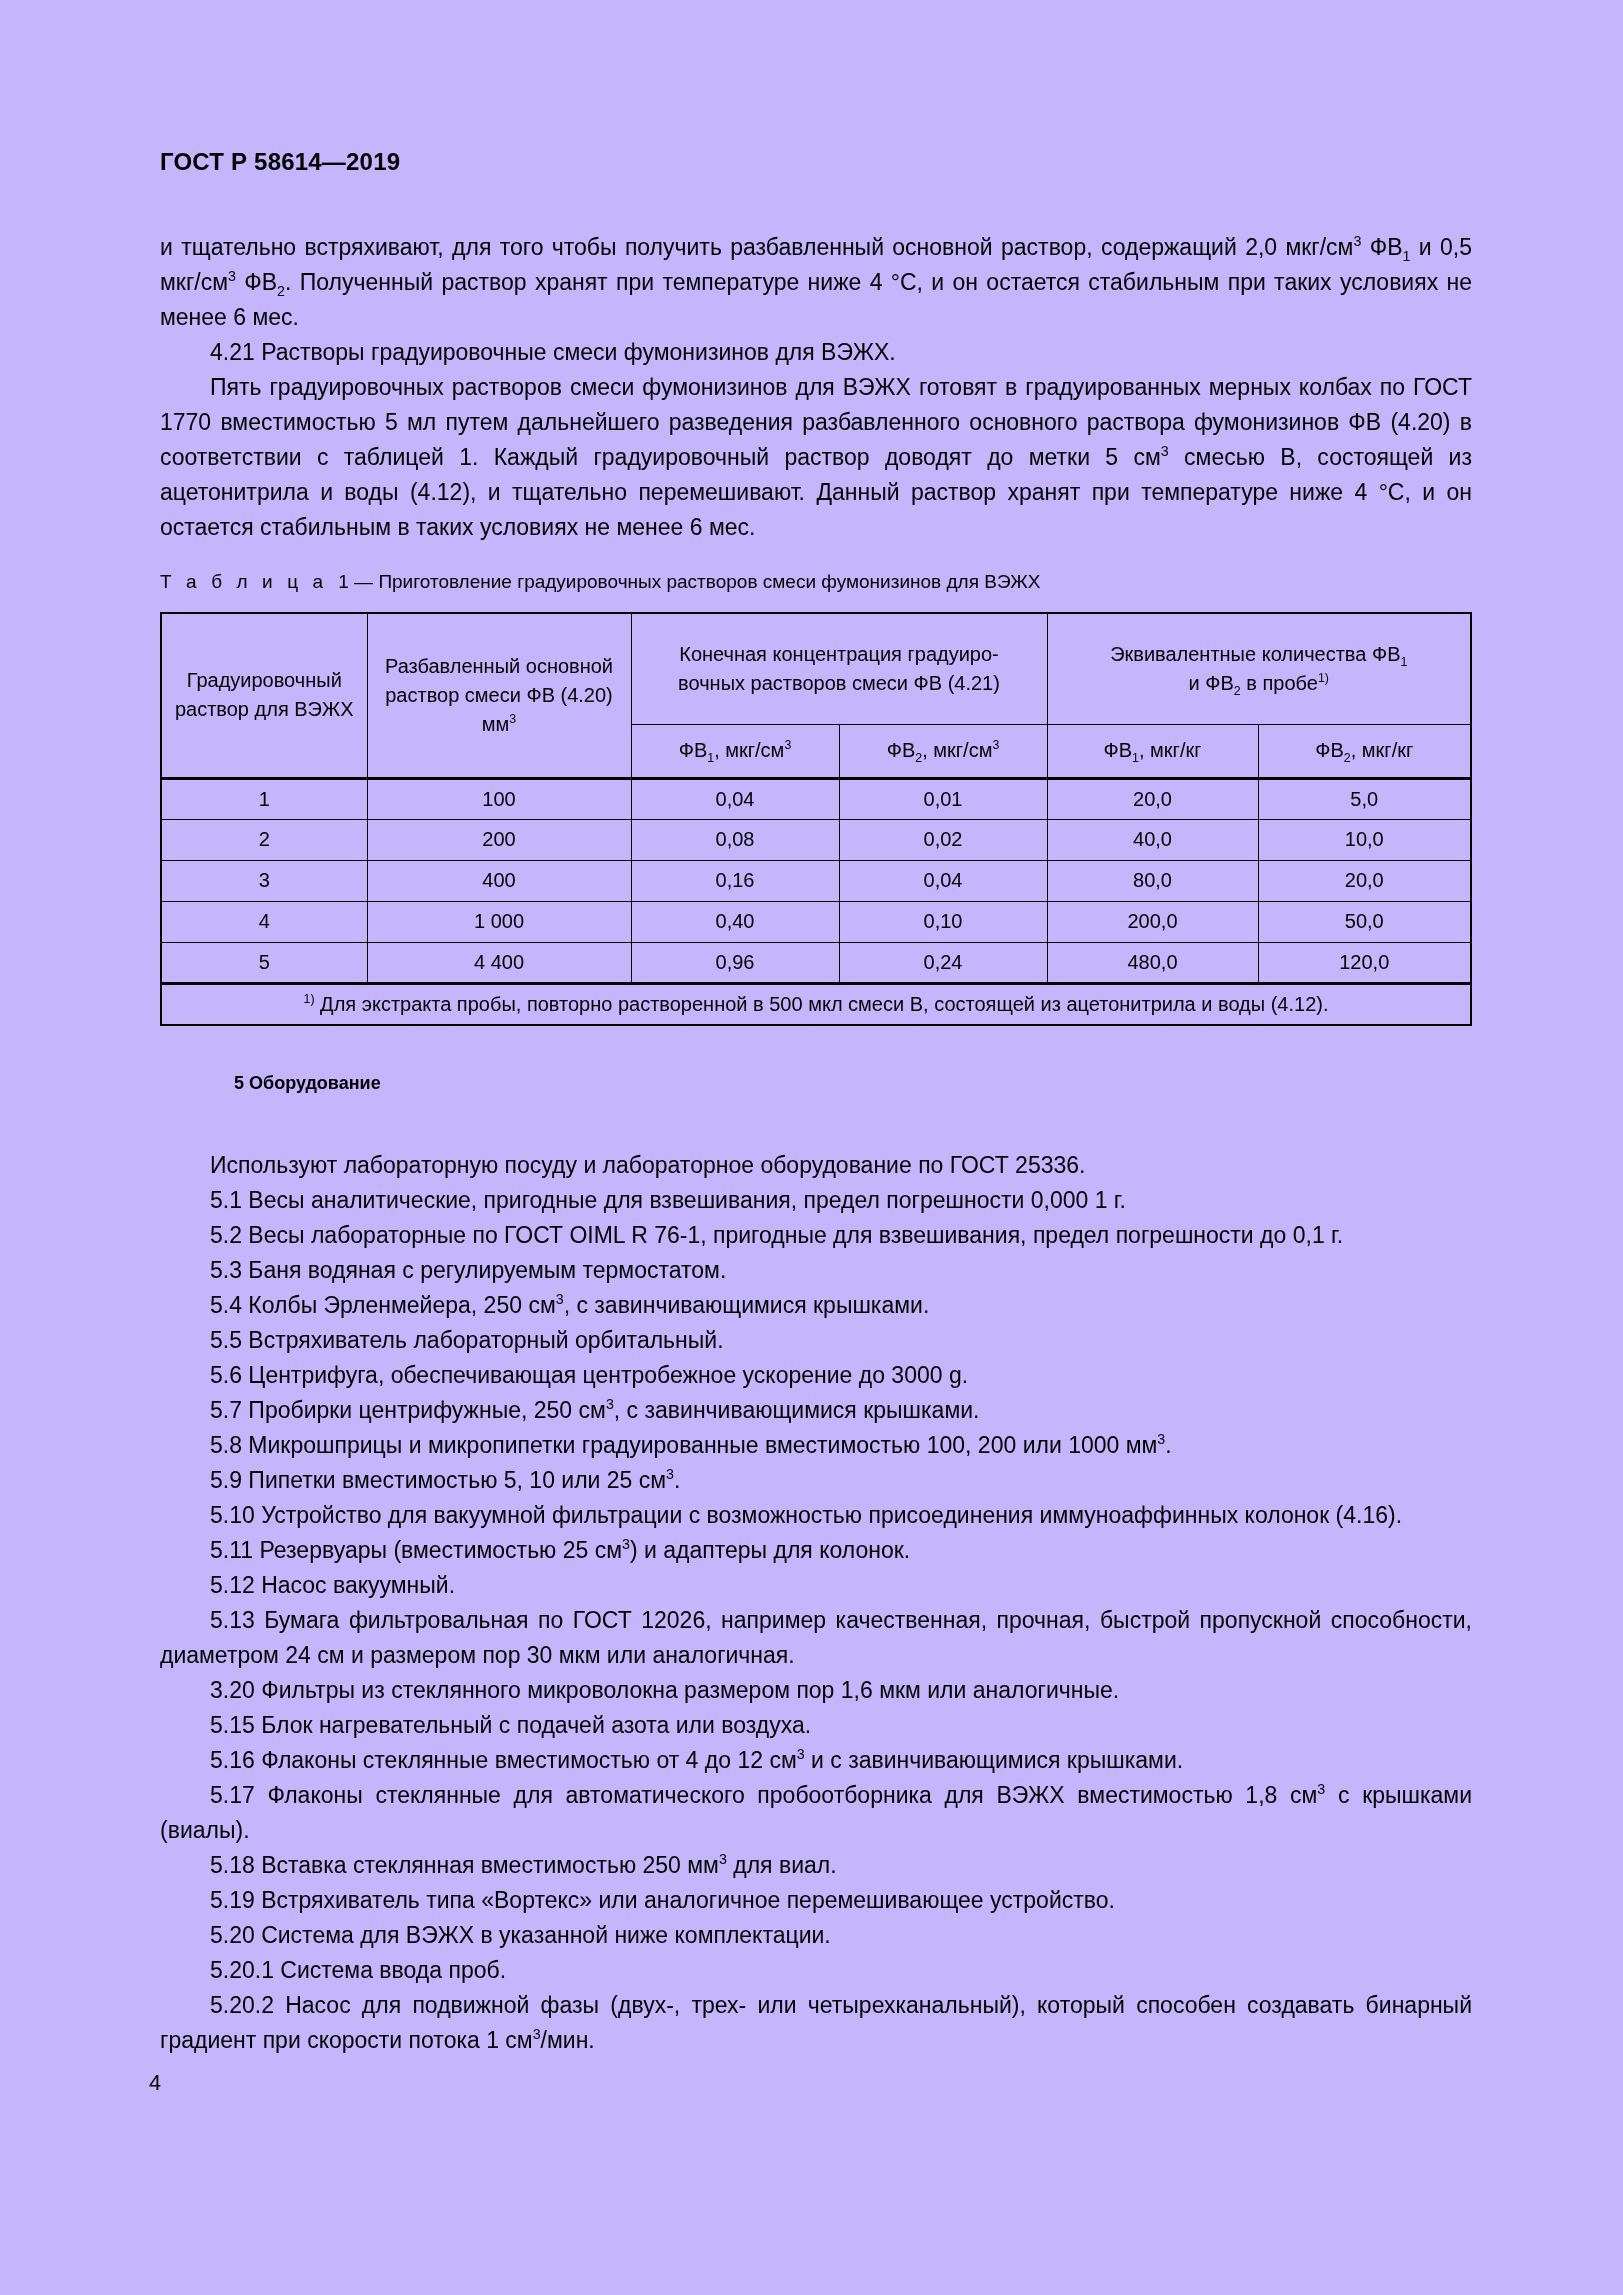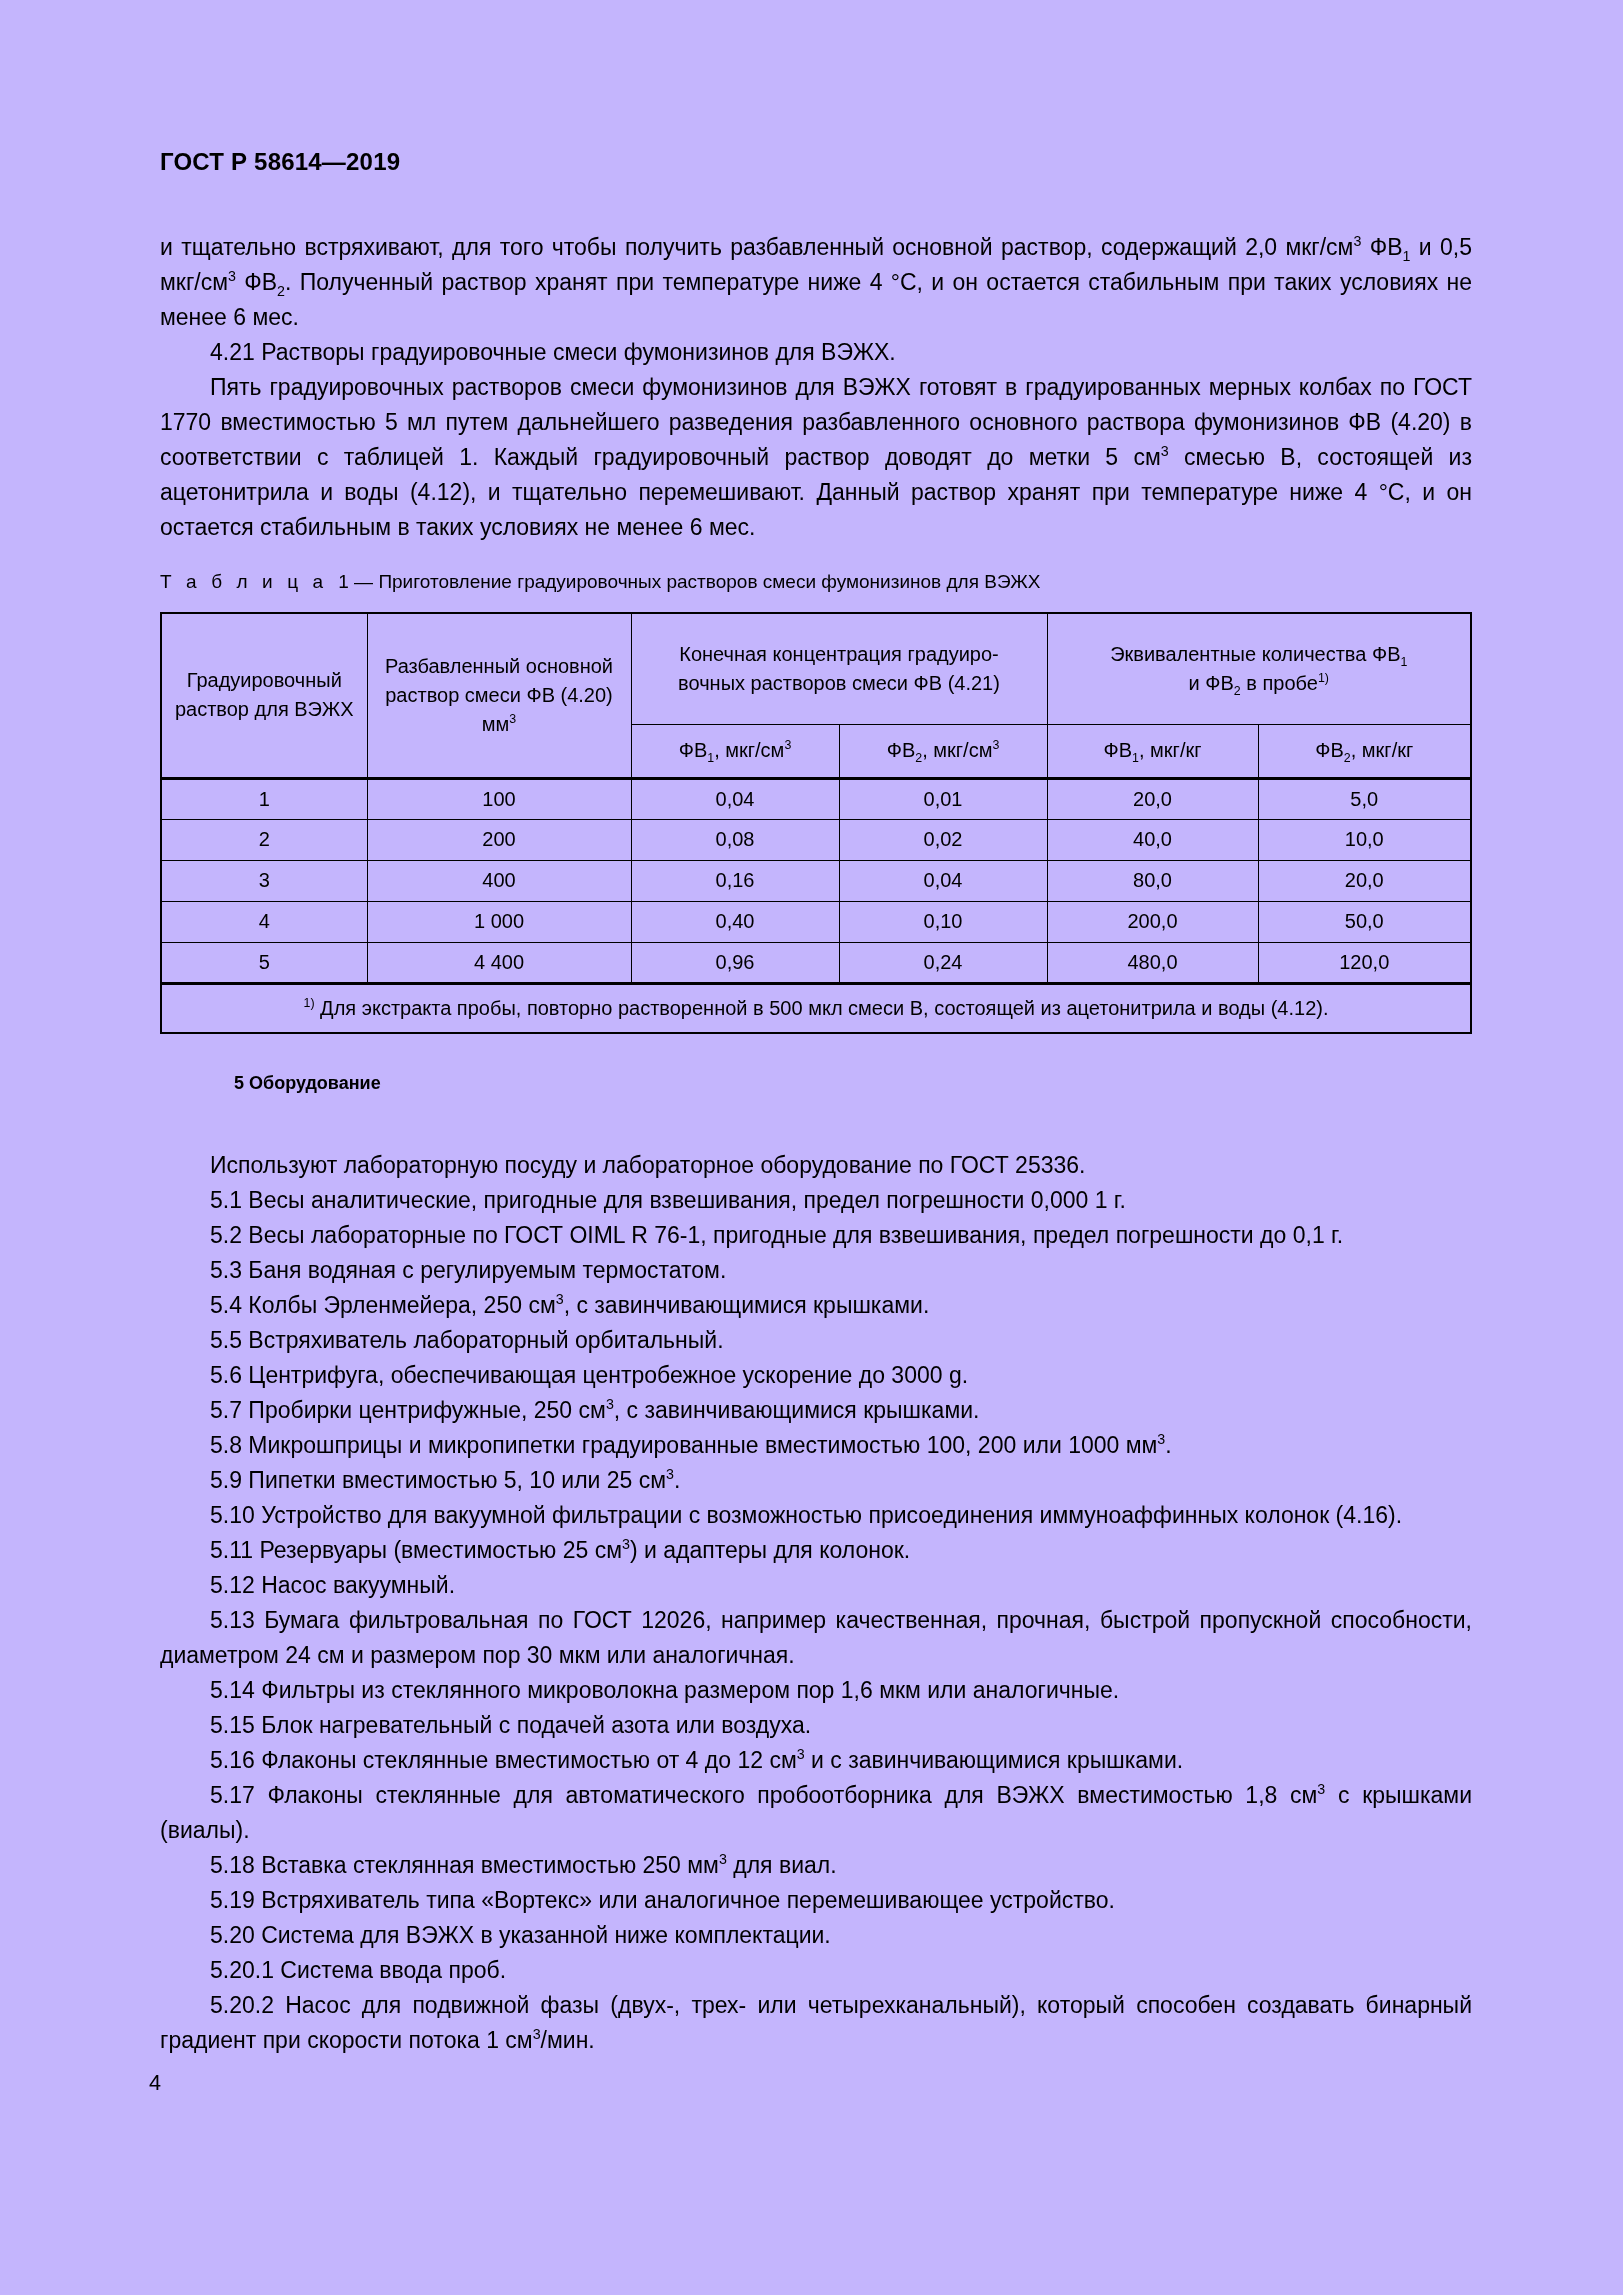--- a/index.html
+++ b/index.html
@@ -105,21 +105,21 @@
   .outer-right { border-right: 2.6px solid #000 !important; }
   .outer-bottom { border-bottom: 2.6px solid #000 !important; }
   .thick-b { border-bottom: 3.3px solid #000 !important; }
 
   .r-head td { height: 111px; }
   .r-sub td { height: 54px; }
   .r-data td { height: 41px; }
   .r-note td {
     text-align: left;
     font-size: 20px;
-    height: 50px;
+    height: 42px;
     padding-left: 23.6px;
     line-height: 26px;
   }
 
   
   .sec-head {
     position: absolute;
     left: 234px;
     top: 1073px;
     font-size: 18px;
@@ -288,21 +288,21 @@
     <p class="indent last-line-left"><span>5.9  Пипетки вместимостью 5, 10 или 25 см</span><sup>3</sup><span>.</span></p>
 
     <p class="indent">5.10  Устройство для вакуумной фильтрации с возможностью присоединения иммуноаффинных колонок (4.16).</p>
 
     <p class="indent last-line-left"><span>5.11  Резервуары (вместимостью 25 см</span><sup>3</sup><span>) и адаптеры для колонок.</span></p>
 
     <p class="indent last-line-left">5.12  Насос вакуумный.</p>
 
     <p class="indent">5.13  Бумага фильтровальная по ГОСТ 12026, например качественная, прочная, быстрой пропускной способности, диаметром 24 см и размером пор 30 мкм или аналогичная.</p>
 
-    <p class="indent last-line-left">5.14  Фильтры из стеклянного микроволокна размером пор 1,6 мкм или аналогичные.</p>
+    <p class="indent last-line-left">3.20  Фильтры из стеклянного микроволокна размером пор 1,6 мкм или аналогичные.</p>
 
     <p class="indent last-line-left">5.15  Блок нагревательный с подачей азота или воздуха.</p>
 
     <p class="indent last-line-left"><span>5.16  Флаконы стеклянные вместимостью от 4 до 12 см</span><sup>3</sup><span> и с завинчивающимися крышками.</span></p>
 
     <p class="indent"><span>5.17  Флаконы стеклянные для автоматического пробоотборника для ВЭЖХ вместимостью 1,8 см</span><sup>3</sup><span> с крышками (виалы).</span></p>
 
     <p class="indent last-line-left"><span>5.18  Вставка стеклянная вместимостью 250 мм</span><sup>3</sup><span> для виал.</span></p>
 
     <p class="indent last-line-left">5.19  Встряхиватель типа «Вортекс» или аналогичное перемешивающее устройство.</p>

